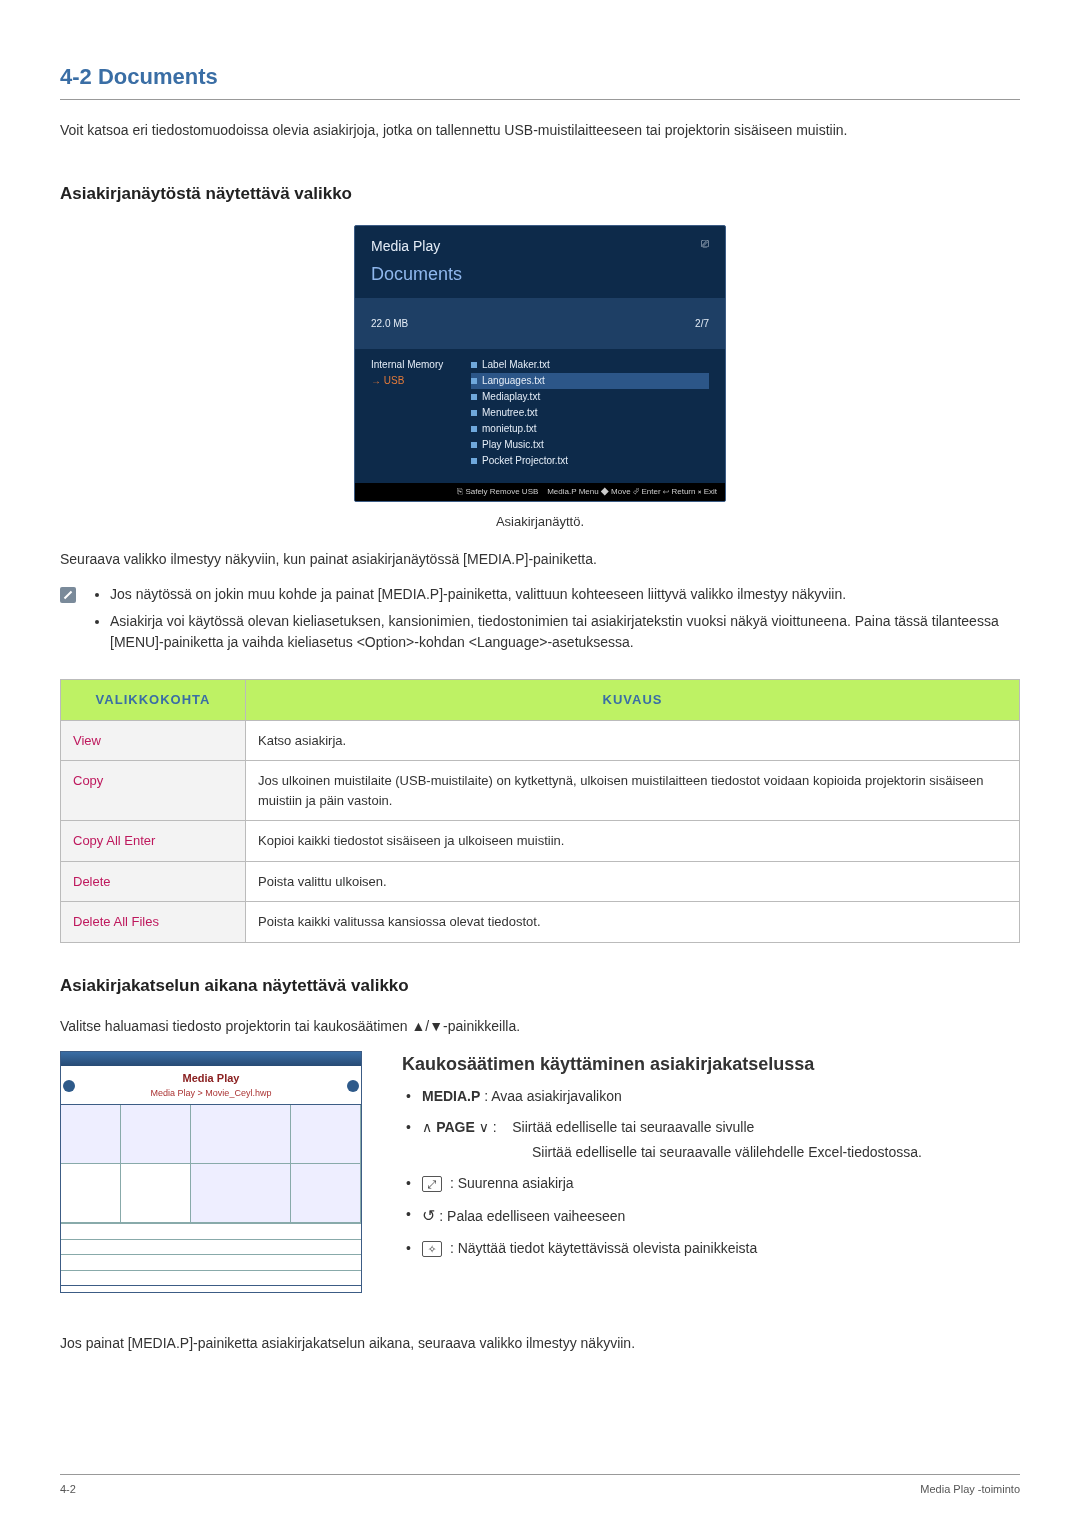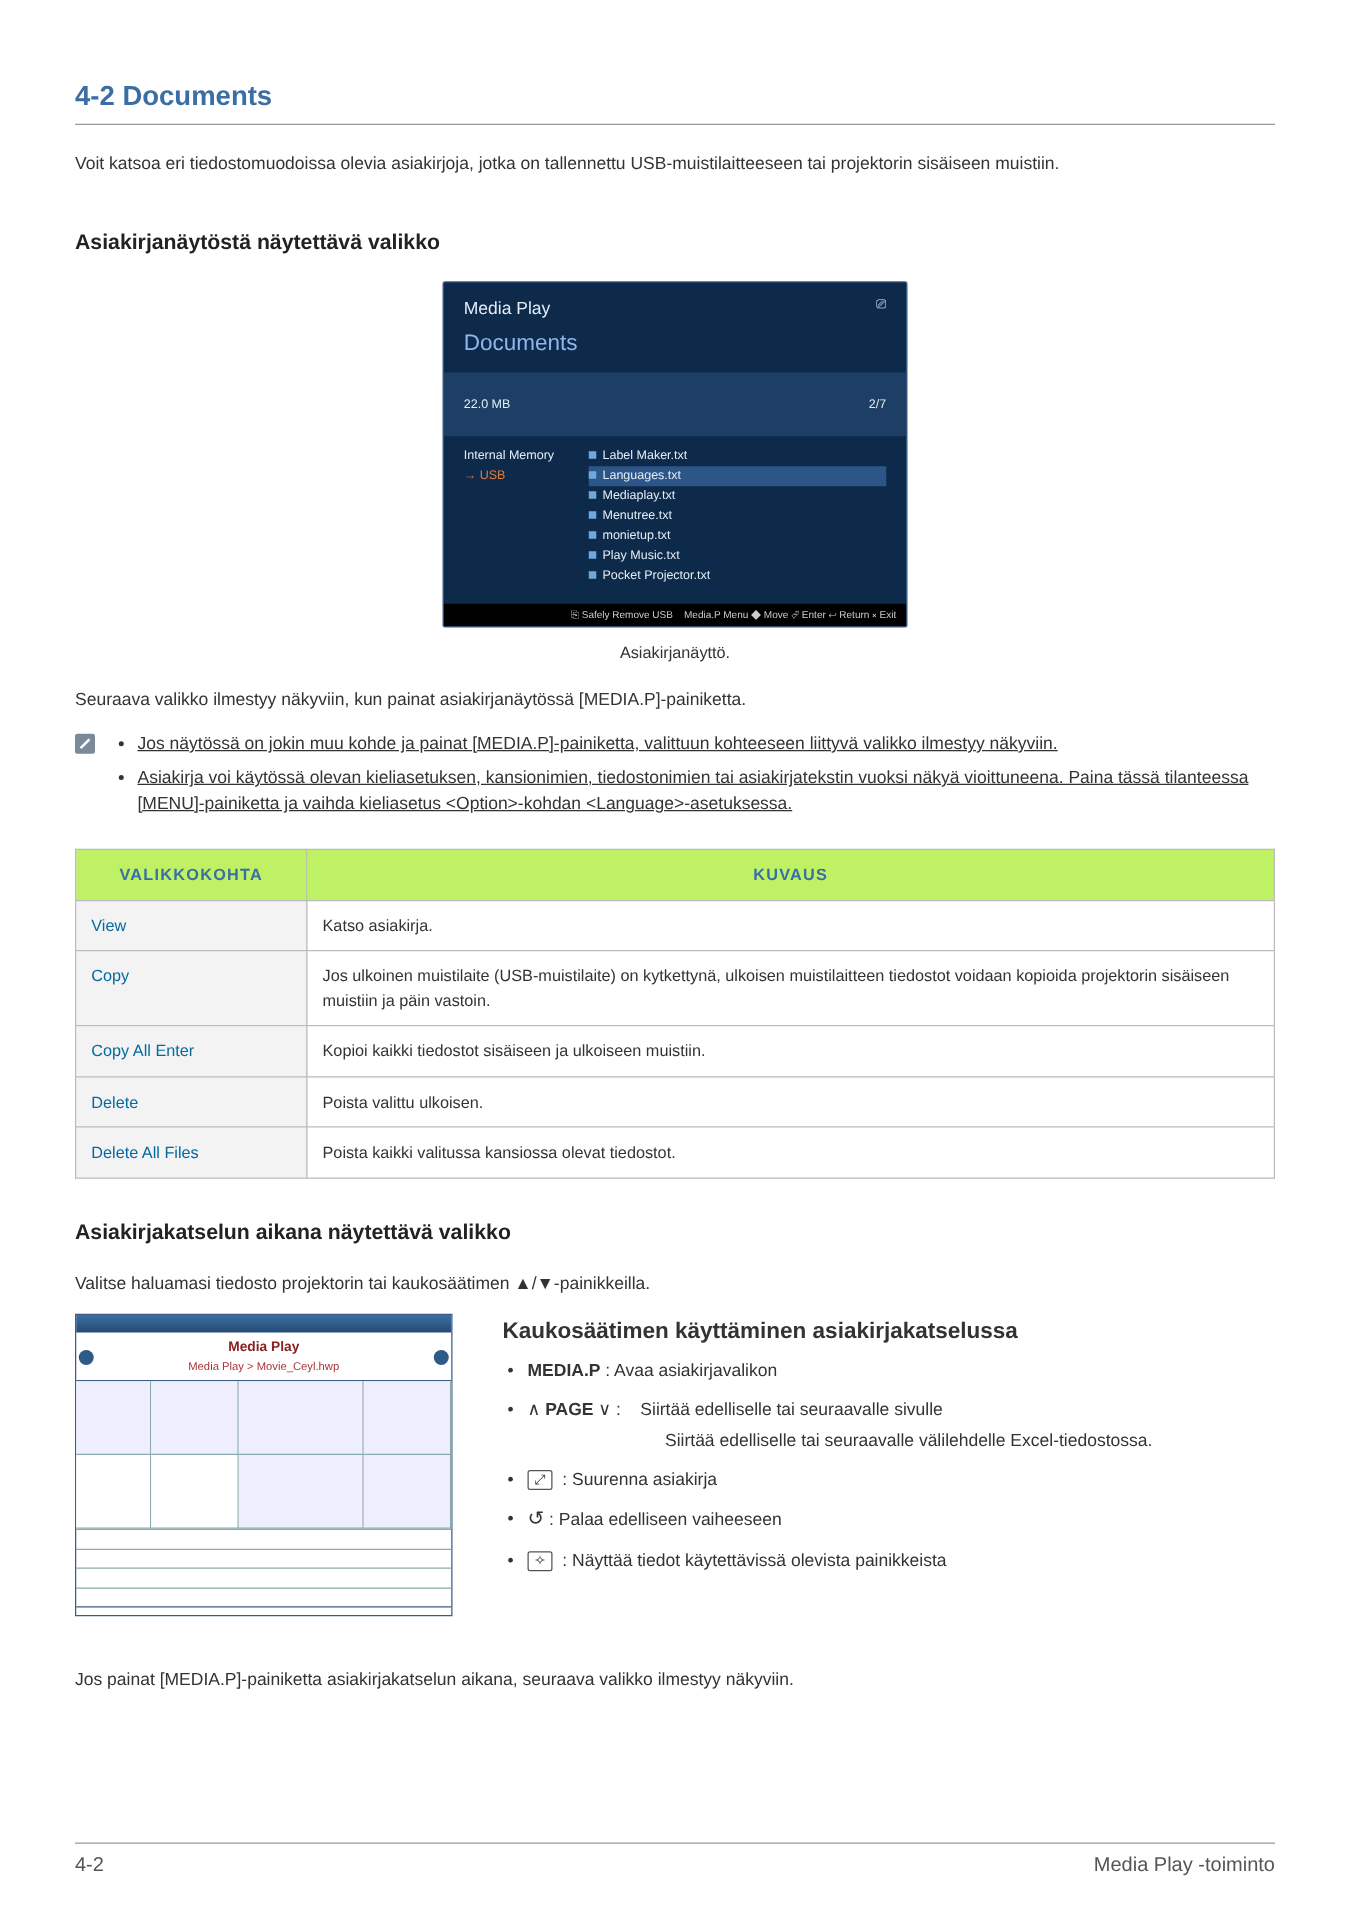--- a/index.html
+++ b/index.html
@@ -114,21 +114,21 @@
   }
   .note-icon::after {
     content: "";
     position: absolute;
     left: 3px; top: 7px;
     width: 10px; height: 2px;
     background: #fff;
     transform: rotate(-45deg);
   }
   .note-list { margin: 0; padding-left: 18px; }
-  .note-list li { margin-bottom: 6px; text-decoration: underline; }
+  .note-list li { margin-bottom: 6px; }
 
   table.spec {
     width: 100%;
     border-collapse: collapse;
     margin: 10px 0 30px 0;
     font-size: 13px;
   }
   table.spec th, table.spec td {
     border: 1px solid #bbb;
     padding: 10px 12px;
@@ -137,21 +137,21 @@
   }
   table.spec th {
     background: #bef264;
     color: #3a6ea5;
     font-weight: bold;
     text-align: center;
     letter-spacing: 1px;
   }
   table.spec td.menu-col {
     background: #f3f3f3;
-    color: #0369a1;
+    color: #be185d;
     width: 160px;
   }
 
   .usage-row {
     display: flex;
     gap: 40px;
     margin-top: 10px;
   }
   .doc-view-screenshot {
     width: 300px;
@@ -268,21 +268,21 @@
   .closing {
     margin-top: 40px;
   }
 
   .page-footer {
     border-top: 1px solid #999;
     margin-top: 120px;
     padding-top: 6px;
     display: flex;
     justify-content: space-between;
-    font-size: 16px;
+    font-size: 11px;
     color: #555;
   }
 </style>
 </head>
 <body>
 
 <div class="section-num-title">
   <span>4-2   Documents</span>
 </div>
 

